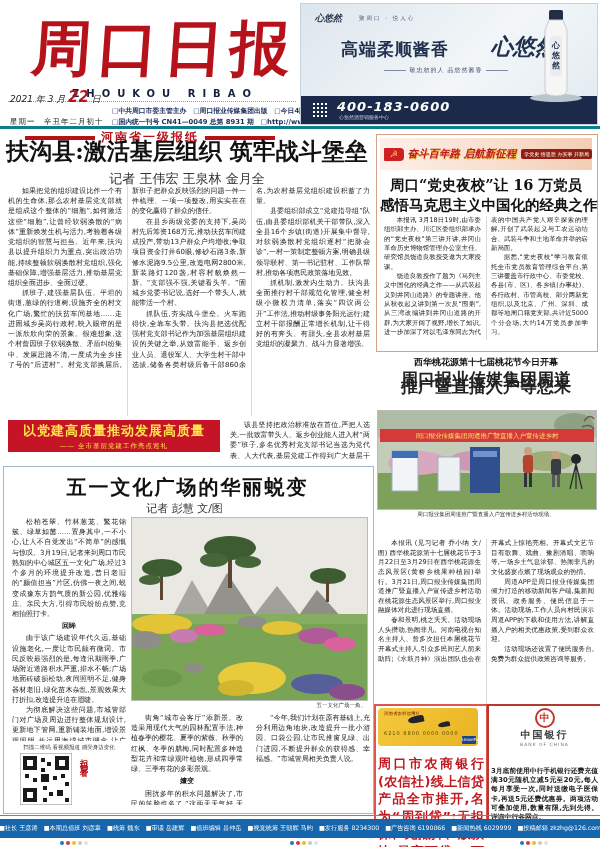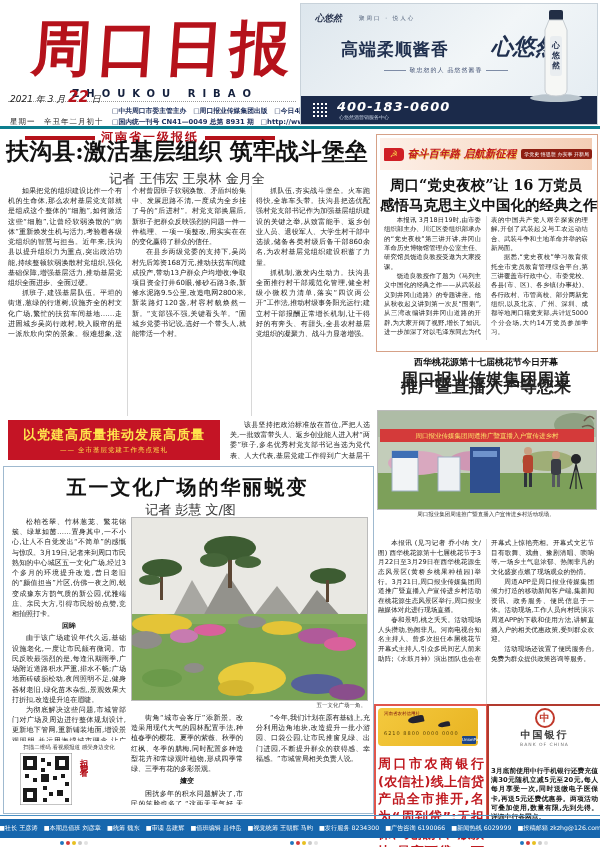--- a/index.html
+++ b/index.html
@@ -42,30 +42,30 @@
     font-size:23px;font-weight:bold;color:#111;white-space:nowrap;}
   #main-by{left:0;top:170px;width:374px;text-align:center;font-size:13px;color:#333;}
   
   .cols{column-gap:10px;column-rule:1px solid #d8d8d8;font-size:7px;line-height:1.46;
     text-align:justify;overflow:hidden;}
   .cols p,.blk p{margin:0;text-indent:2em;}
   .blk{font-size:7px;line-height:1.46;text-align:justify;overflow:hidden;}
   p.sub-head{text-indent:0;text-align:center;font-weight:bold;margin:2px 0;}
   #main-cols{left:8px;top:186px;width:362px;height:230px;column-count:3;}
   
-  #red-banner{left:8px;top:420px;width:212px;height:40px;background:#c41425;display:flex;
+  #red-banner{left:8px;top:420px;width:212px;height:32px;background:#c41425;display:flex;
     flex-direction:column;align-items:center;justify-content:center;}
   #red-banner .t{font-size:13px;font-weight:bold;color:#ffe44c;letter-spacing:1px;white-space:nowrap;}
   #red-banner .s{font-size:6.5px;color:#ffe44c;margin-top:2px;letter-spacing:1px;}
   #banner-side{left:230px;top:420px;width:140px;height:42px;}
   
   #plaza-box{left:3px;top:466px;width:369px;height:346px;border:1px solid #9fb9cf;}
   #plaza-title{left:3px;top:474px;width:369px;text-align:center;font-family:"DejaVu Serif",serif;
     font-size:20px;font-weight:bold;color:#111;letter-spacing:2px;white-space:nowrap;}
-  #plaza-by{left:6px;top:501px;width:369px;text-align:center;font-size:13px;color:#333;}
+  #plaza-by{left:0;top:501px;width:369px;text-align:center;font-size:11px;color:#333;}
   #plaza-left{left:12px;top:517px;width:114px;height:224px;}
   #plaza-photo{left:131px;top:517px;width:235px;height:182px;border:1px solid #bbb;}
   #plaza-cap{left:131px;top:702px;width:235px;text-align:right;font-size:5.5px;color:#333;}
   #plaza-mid{left:131px;top:713px;width:112px;height:92px;}
   #plaza-right{left:256px;top:713px;width:114px;height:92px;}
   #qr-note{left:12px;top:744px;width:114px;font-size:5.5px;color:#333;text-align:center;}
   #qr-row{left:20px;top:753px;display:flex;gap:5px;align-items:flex-start;}
   #qr-label{writing-mode:vertical-rl;font-size:8px;font-weight:bold;color:#b5121b;letter-spacing:3px;height:52px;}
   
   #party-box{left:376px;top:134px;width:220px;height:216px;border:1px solid #d6a187;}
@@ -154,20 +154,21 @@
   </div>
   <div class="abs" id="teal-line"></div>
 
   <div class="abs" id="main-hl">扶沟县:激活基层组织 筑牢战斗堡垒</div>
   <div class="abs" id="main-by">记者 王伟宏 王泉林 金月全</div>
   <div class="abs cols" id="main-cols">
       <p>如果把党的组织建设比作一个有机的生命体,那么农村基层党支部就是组成这个整体的“细胞”,如何激活这些“细胞”,让曾经软弱涣散的“病体”重新焕发生机与活力,考验着各级党组织的智慧与担当。近年来,扶沟县以提升组织力为重点,突出政治功能,持续整顿软弱涣散村党组织,强化基础保障,增强基层活力,推动基层党组织全面进步、全面过硬。</p>
       <p>抓班子,建强基层队伍。平坦的街道,葱绿的行道树,设施齐全的村文化广场,繁忙的扶贫车间基地……走进固城乡吴岗行政村,映入眼帘的是一派欣欣向荣的景象。很难想象,这个村曾因班子软弱涣散、矛盾纠纷集中、发展思路不清,一度成为全乡挂了号的“后进村”。村党支部换届后,新班子把群众反映强烈的问题一件一件梳理、一项一项整改,用实实在在的变化赢得了群众的信任。</p>
       <p>在县乡两级党委的支持下,吴岗村先后筹资168万元,推动扶贫车间建成投产,带动13户群众户均增收;争取项目资金打井60眼,修砂石路3条,新修水泥路9.5公里,改造电网2800米,新装路灯120盏,村容村貌焕然一新。“支部强不强,关键看头羊。”固城乡党委书记说,选好一个带头人,就能带活一个村。</p>
       <p>抓队伍,夯实战斗堡垒。火车跑得快,全靠车头带。扶沟县把选优配强村党支部书记作为加强基层组织建设的关键之举,从致富能手、返乡创业人员、退役军人、大学生村干部中选拔,储备各类村级后备干部860余名,为农村基层党组织建设积蓄了力量。</p>
+      <p>县委组织部成立“党建指导组”队伍,由县委组织部机关干部带队,深入全县16个乡镇(街道)开展集中督导,对软弱涣散村党组织逐村“把脉会诊”,一村一策制定整顿方案,明确县级领导联村、第一书记驻村、工作队帮村,推动各项惠民政策落地见效。</p>
       <p>抓机制,激发内生动力。扶沟县全面推行村干部规范化管理,健全村级小微权力清单,落实“四议两公开”工作法,推动村级事务阳光运行;建立村干部报酬正常增长机制,让干得好的有奔头、有甜头,全县农村基层党组织的凝聚力、战斗力显著增强。</p>
     </div>
 
   <div class="abs" id="red-banner">
     <div class="t">以党建高质量推动发展高质量</div>
     <div class="s">—— 全市基层党建工作亮点巡礼</div>
   </div>
   <div class="abs blk" id="banner-side">
     <p>该县坚持把政治标准放在首位,严把人选关,一批致富带头人、返乡创业能人进入村“两委”班子,多名优秀村党支部书记当选为党代表、人大代表,基层党建工作得到广大基层干部一致认可。(下转第二版)</p>
   </div>

